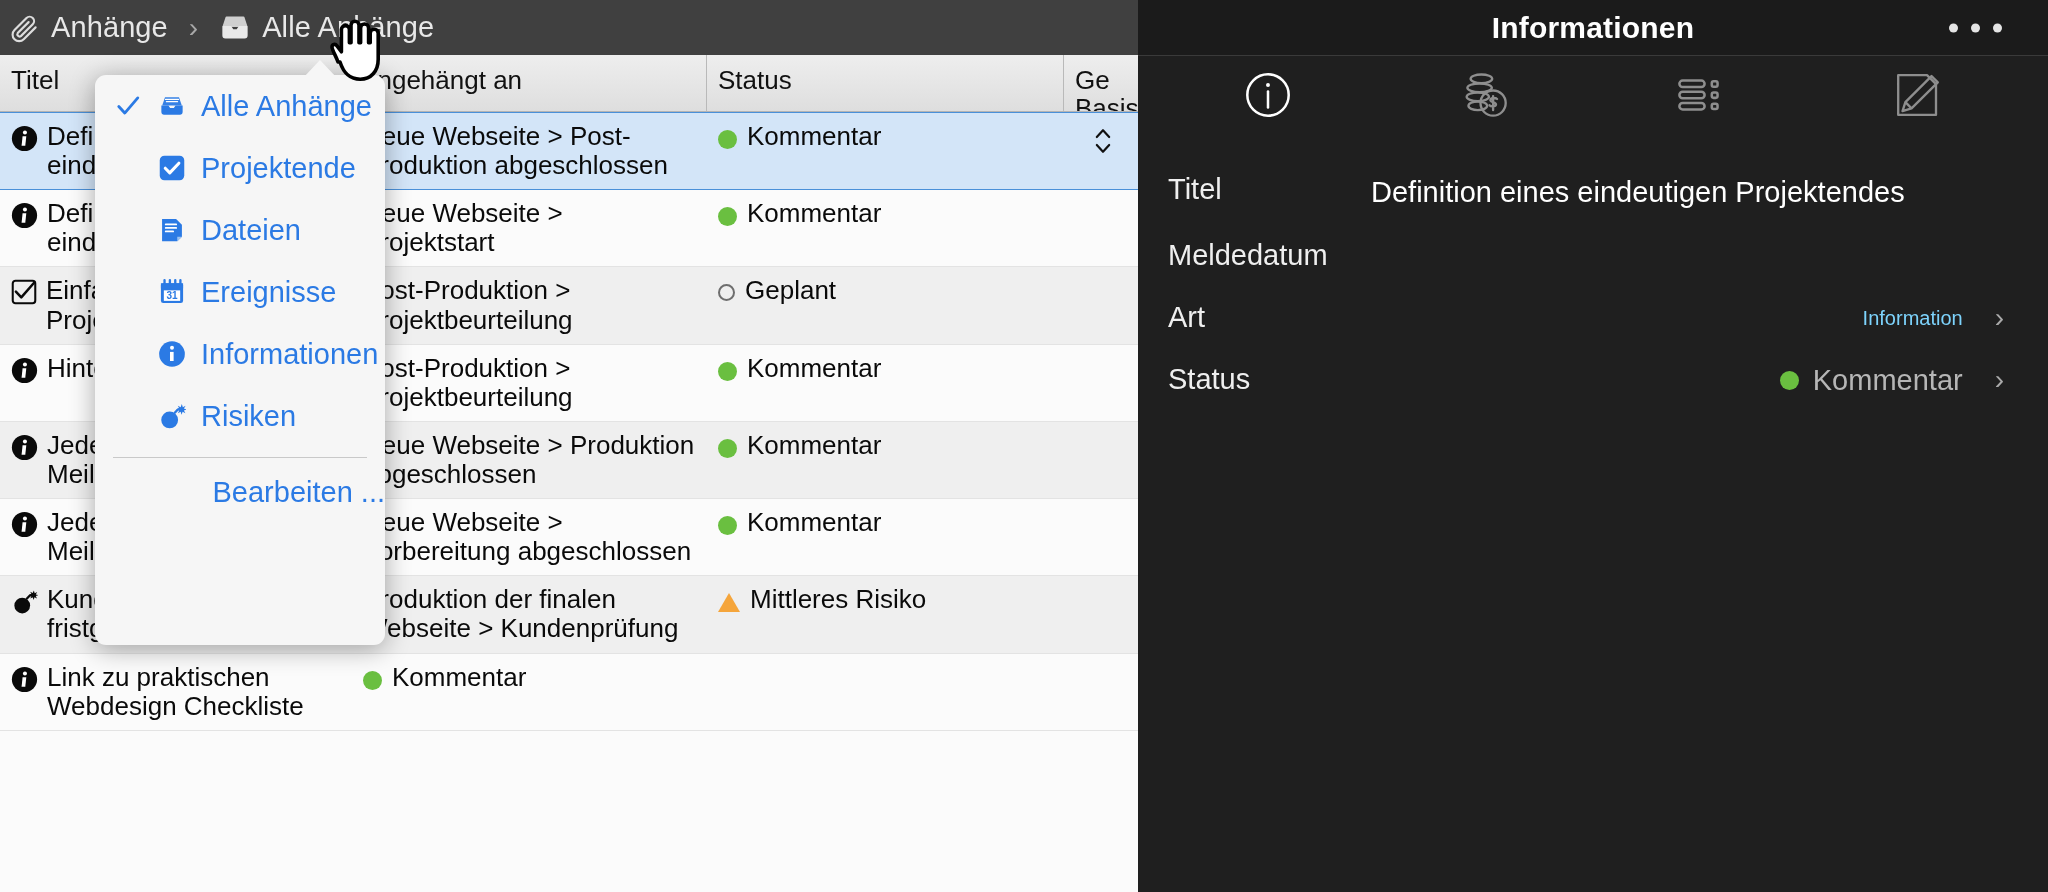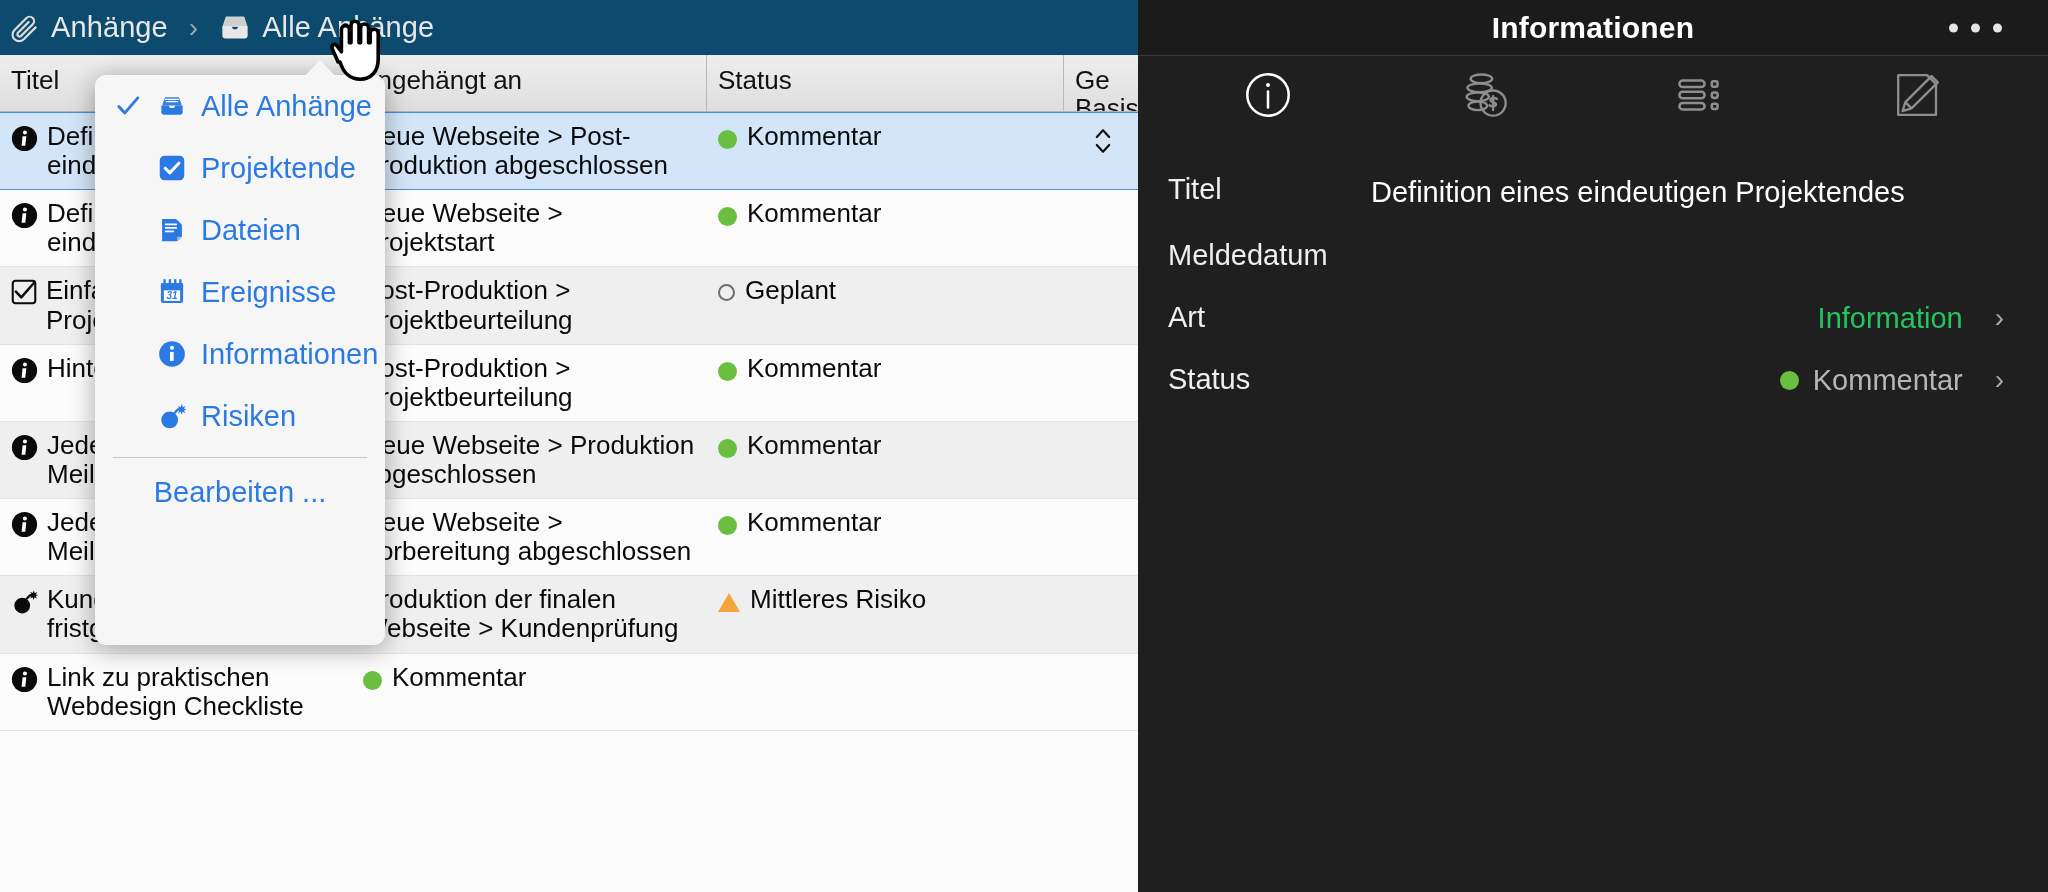--- a/index.html
+++ b/index.html
@@ -7,21 +7,21 @@
     width: 2048px; height: 892px;
     background: #1c1c1c;
     font-family: "Liberation Sans", sans-serif;
     overflow: hidden;
   }
   #app { position: relative; width: 2048px; height: 892px; background: #1a1a1a; }
 
   
   .topbar {
     position: absolute; left: 0; top: 0; width: 1138px; height: 55px;
-    background: #0c4a6e; display: flex; align-items: center; padding-left: 10px;
+    background: #404040; display: flex; align-items: center; padding-left: 10px;
   }
   .crumb { display: flex; align-items: center; gap: 11px; }
   .crumb-label { color: #e8e8e8; font-size: 29px; letter-spacing: .1px; }
   .crumb-sep { color: #a8a8a8; font-size: 28px; margin: 0 10px; font-weight: 300; }
   .crumb-icon { display: inline-flex; align-items: center; justify-content: center; }
 
   .toolbar-icons {
     position: absolute; top: 0; left: 1245px; height: 55px;
     display: flex; align-items: center; gap: 32px;
   }
@@ -72,24 +72,24 @@
   }
   .popover-notch {
     position: absolute; left: 208px; top: -15px; width: 34px; height: 18px;
     background: #f6f6f6;
     clip-path: polygon(50% 0%, 100% 100%, 0% 100%);
   }
   .menu-item {
     display: flex; align-items: center; height: 62px; padding-left: 18px; gap: 14px;
   }
   .menu-check { width: 30px; flex: 0 0 auto; display: flex; justify-content: center; }
-  .menu-ico { width: 30px; flex: 0 0 auto; display: flex; justify-content: center; align-items: center; font-style: italic; }
+  .menu-ico { width: 30px; flex: 0 0 auto; display: flex; justify-content: center; align-items: center; }
   .menu-label { font-size: 29px; color: #2b7ae4; white-space: nowrap; }
   .menu-sep { height: 1px; background: #c9c9c9; margin: 10px 18px 0 18px; }
-  .menu-edit { display: flex; justify-content: center; align-items: center; height: 60px; margin-top: 4px; }
+  .menu-edit { display: flex; justify-content: flex-end; align-items: center; height: 60px; margin-top: 4px; }
   .menu-edit .menu-label { font-size: 29px; }
 
   
   .cursor { position: absolute; left: 316px; top: 10px; z-index: 60; pointer-events: none; }
 
   
   .rpanel {
     position: absolute; left: 1138px; top: 0; width: 910px; height: 892px;
     background: #1f1f1f;
   }
@@ -457,21 +457,21 @@
         <div class="drow">
           <span class="dlabel">Titel</span>
           <span class="dval wrapline">Definition eines eindeutigen Projektendes</span>
         </div>
         <div class="drow">
           <span class="dlabel">Meldedatum</span>
         </div>
         <div class="drow">
           <span class="dlabel">Art</span>
           <span class="dval-row">
-        <span style="color:#22c55e;font-size:29px">Information</span>
+        <span style="color:#7dd3fc;font-size:20px">Information</span>
         <span class="chev">›</span>
           </span>
         </div>
         <div class="drow">
           <span class="dlabel">Status</span>
           <span class="dval-row">
         <span class="dot green" style="margin-top:0"></span>
         <span style="color:#b6b6b6;font-size:29px">Kommentar</span>
         <span class="chev">›</span>
           </span>

